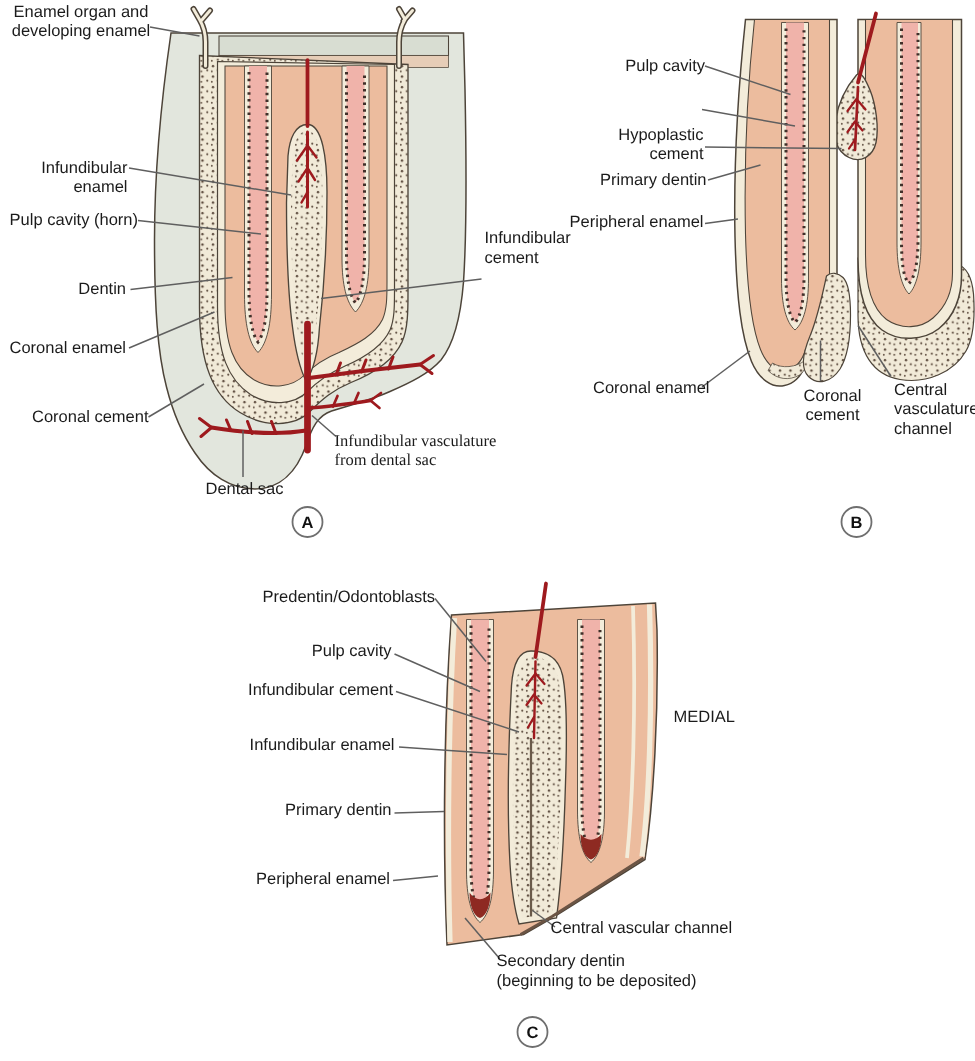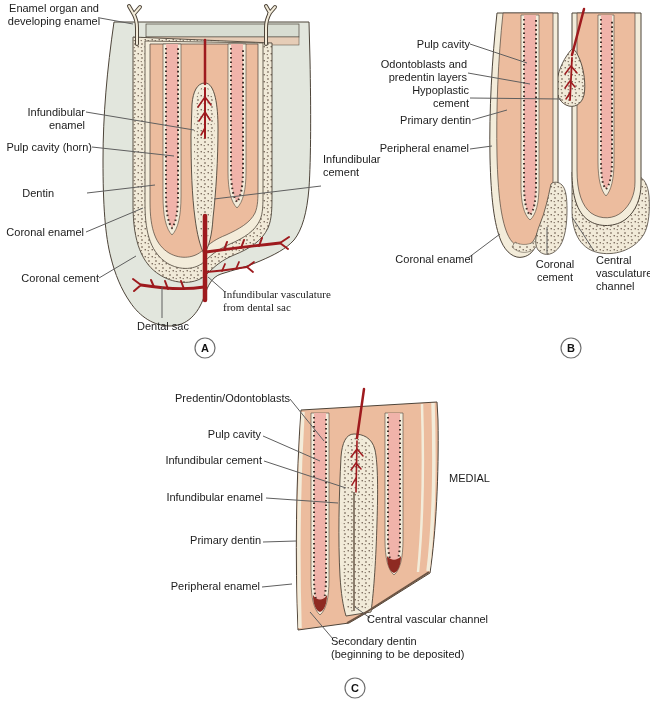--- a/index.html
+++ b/index.html
@@ -189,32 +189,30 @@
   <g>
     <circle class="badge-circle" cx="355" cy="688" r="10"></circle>
     <text class="badge-letter" x="355" y="692">C</text>
   </g>
 </svg>
 
 <div class="lbl c" style="left:6px;top:2px;width:96px;">Enamel organ and
 developing enamel</div>
 <div class="lbl r" style="right:565px;top:106px;">Infundibular enamel</div>
 <div class="lbl r" style="right:558px;top:141px;">Pulp cavity (horn)</div>
-<div class="lbl r" style="right:596px;top:187px;text-align:center;">Dentin</div>
+<div class="lbl r" style="right:566px;top:187px;text-align:center;">Dentin</div>
 <div class="lbl r" style="right:566px;top:226px;">Coronal enamel</div>
 <div class="lbl r" style="right:551px;top:272px;">Coronal cement</div>
 <div class="lbl c" style="left:127px;top:320px;width:72px;">Dental sac</div>
 <div class="lbl" style="left:323px;top:153px;">Infundibular
 cement</div>
 <div class="lbl" style="left:223px;top:288px;font-family:Liberation Serif, serif;">Infundibular vasculature
 from dental sac</div>
 
 <div class="lbl r" style="right:180px;top:38px;">Pulp cavity</div>
-<div class="lbl r" style="right:183px;top:58px;">Odontoblasts and
-predentin layers</div>
 <div class="lbl r" style="right:181px;top:84px;">Hypoplastic
 cement</div>
 <div class="lbl r" style="right:179px;top:114px;">Primary dentin</div>
 <div class="lbl r" style="right:181px;top:142px;">Peripheral enamel</div>
 <div class="lbl r" style="right:177px;top:253px;">Coronal enamel</div>
 <div class="lbl c" style="left:524px;top:258px;width:62px;">Coronal
 cement</div>
 <div class="lbl" style="left:596px;top:254px;">Central
 vasculature
 channel</div>

